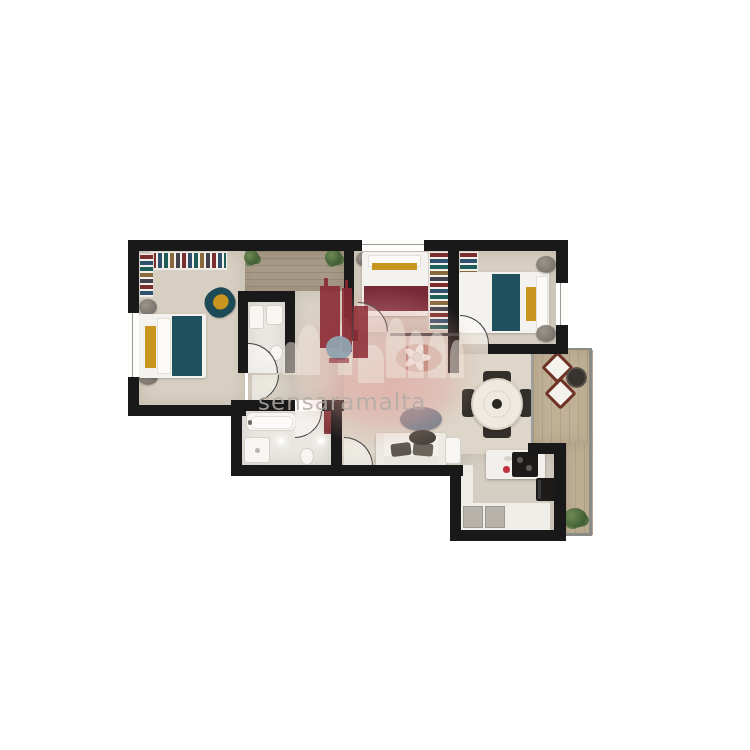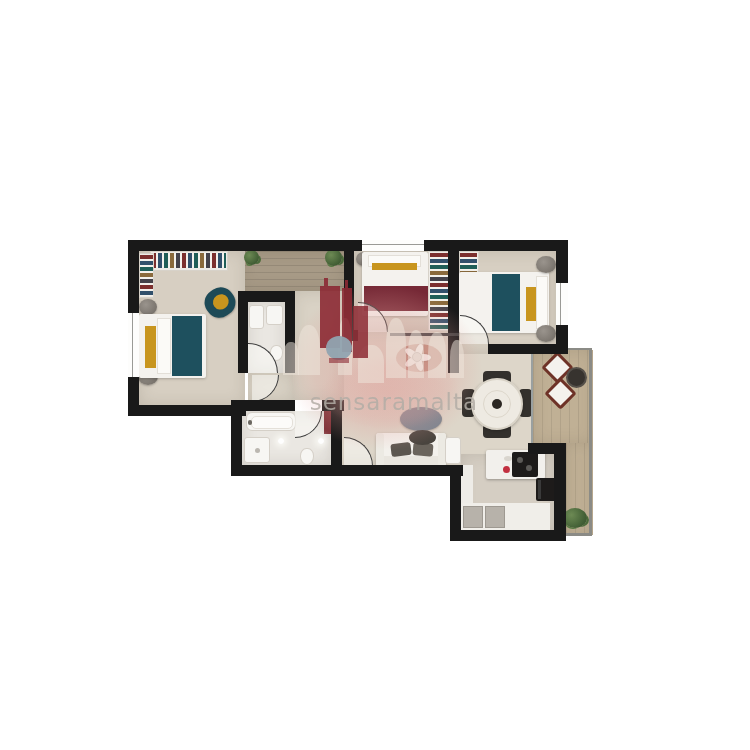--- a/index.html
+++ b/index.html
@@ -50,21 +50,21 @@
   .fan .blade{left:16px;top:14px;width:16px;height:7px;border-radius:45%;
      background:#f7f6f2;box-shadow:0 0 2px rgba(0,0,0,.25);transform-origin:2px 3.5px;}
   .fan .hub{left:13px;top:12px;width:10px;height:10px;border-radius:50%;background:#dcd8d1;border:1px solid #b9b5ad;}
 
   
   .wm{z-index:9;pointer-events:none;}
   .wm-halo{background:radial-gradient(closest-side,rgba(225,157,152,.48),rgba(225,157,152,.26) 55%,rgba(225,157,152,0) 78%);}
   .wm-sil{background:#efe8dd;opacity:.5;border-radius:45% 45% 0 0;}
   .wm-red{background:var(--wm-red,#8c2a34);opacity:.9;}
   .wm-dome{border-radius:50%;background:var(--wm-dome,#90a3b0);opacity:.95;}
-  .wm-text{z-index:10;left:258px;top:389px;width:220px;text-align:right;
+  .wm-text{z-index:10;left:258px;top:389px;width:220px;text-align:left;
      font-size:23px;letter-spacing:1px;color:var(--wm-text,#b3ada6);opacity:.85;pointer-events:none;}
 </style>
 </head>
 <body style="background: rgb(255, 255, 255);">
 
 <div id="canvas">
 
   <div class="floor f-living" style="left:333px;top:330px;width:223px;height:135px;"></div>
   <div class="floor f-living" style="left:461px;top:454px;width:93px;height:78px;background:#d5cec3;"></div>
   <div class="floor f-corridor" style="left:293px;top:291px;width:51px;height:109px;"></div>

